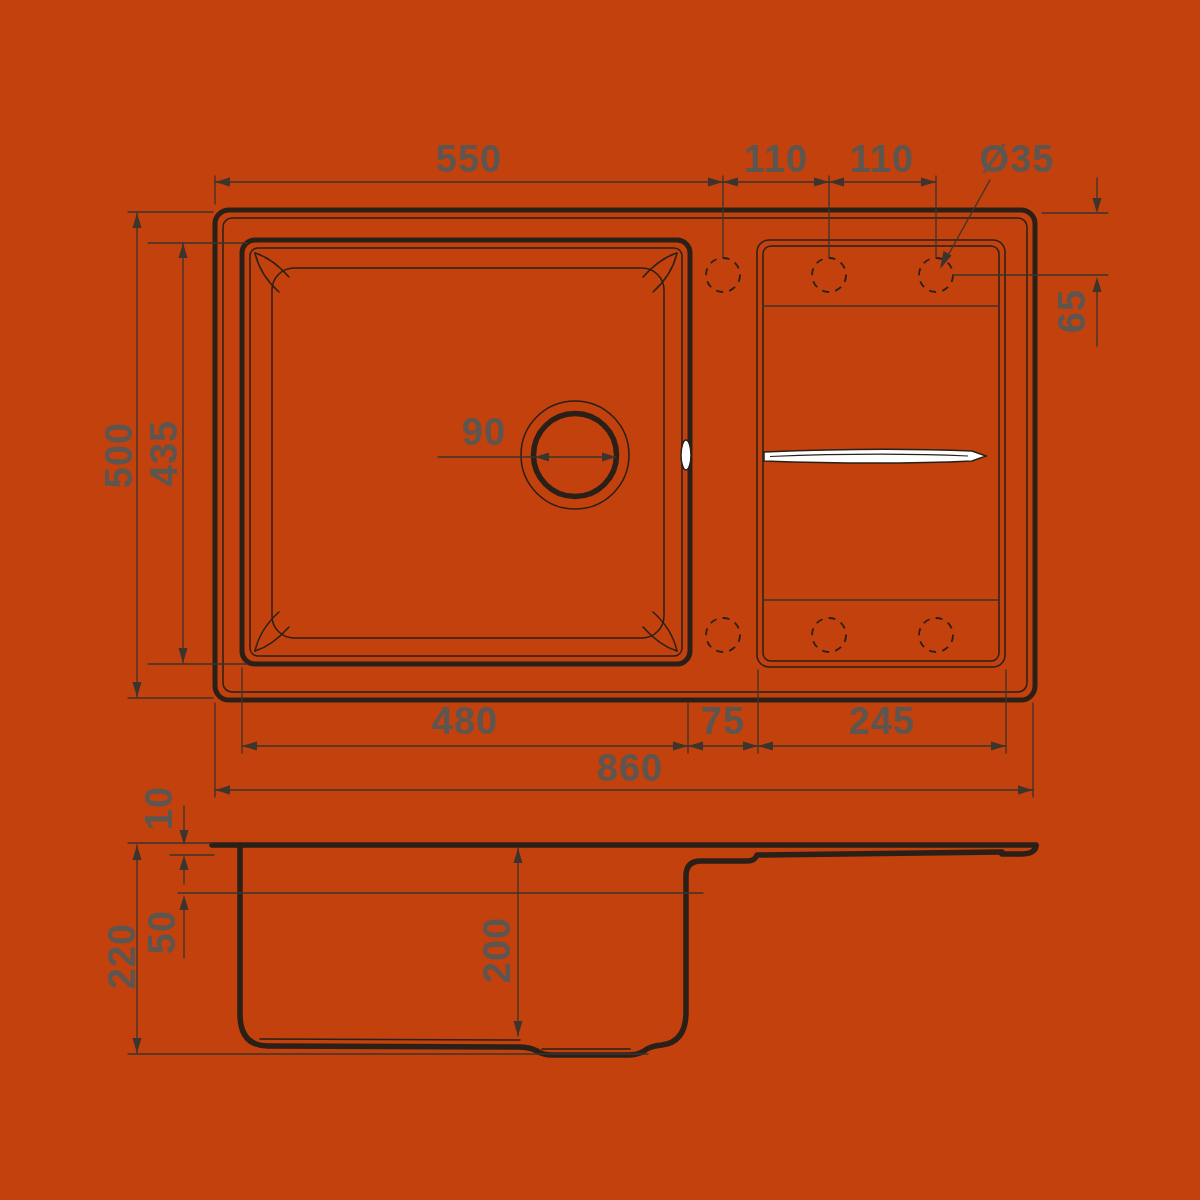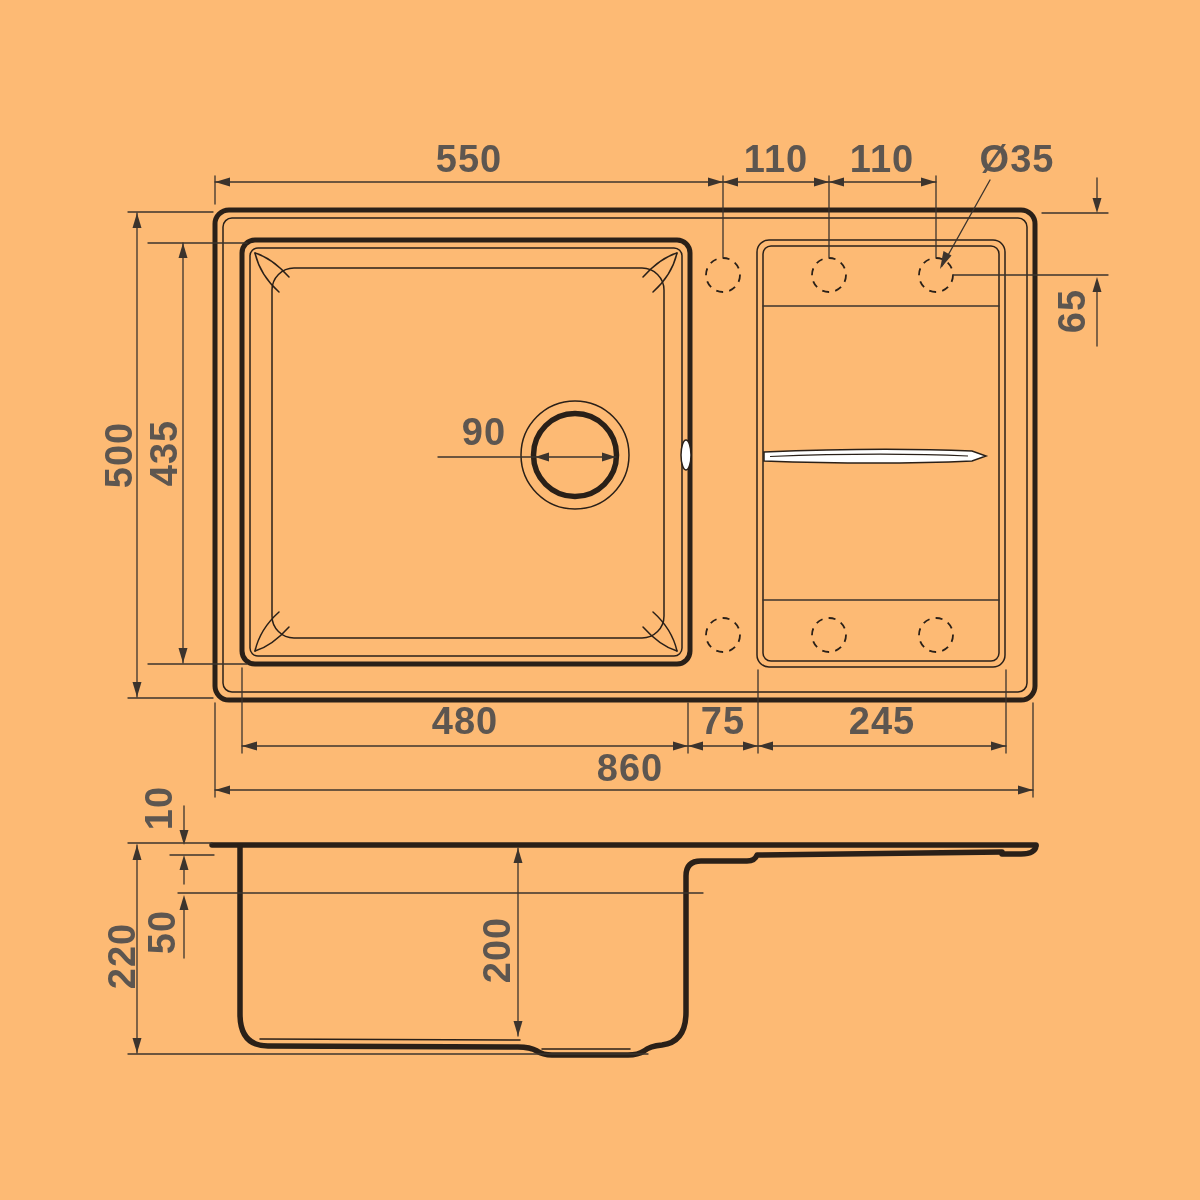--- a/index.html
+++ b/index.html
@@ -1,16 +1,16 @@
 <!DOCTYPE html>
 <html><head>
 <meta charset="utf-8">
 <style>
   html,body{margin:0;padding:0;background:#ffffff;}
-  .stage{position:relative;width:1200px;height:1200px;background:#fdba74;overflow:hidden;}
+  .stage{position:relative;width:1200px;height:1200px;background:#c2410c;overflow:hidden;}
   svg{display:block;}
   .thick{fill:none;stroke:#2a2018;stroke-width:5;stroke-linecap:round;stroke-linejoin:round;}
   .thick2{fill:none;stroke:#2a2018;stroke-width:5.5;stroke-linecap:round;stroke-linejoin:round;}
   .thin{fill:none;stroke:#2a2018;stroke-width:1.5;stroke-linecap:round;stroke-linejoin:round;}
   .hair{fill:none;stroke:#3c342d;stroke-width:1.3;stroke-linecap:round;}
   .dash{fill:none;stroke:#2a2018;stroke-width:1.8;stroke-dasharray:7 6.2;}
   .ah{fill:#3c342d;stroke:none;}
   .dimtxt{font-family:"Liberation Sans","DejaVu Sans",sans-serif;font-weight:700;font-size:38px;fill:#5d5650;letter-spacing:1px;}
 </style>
 </head>

